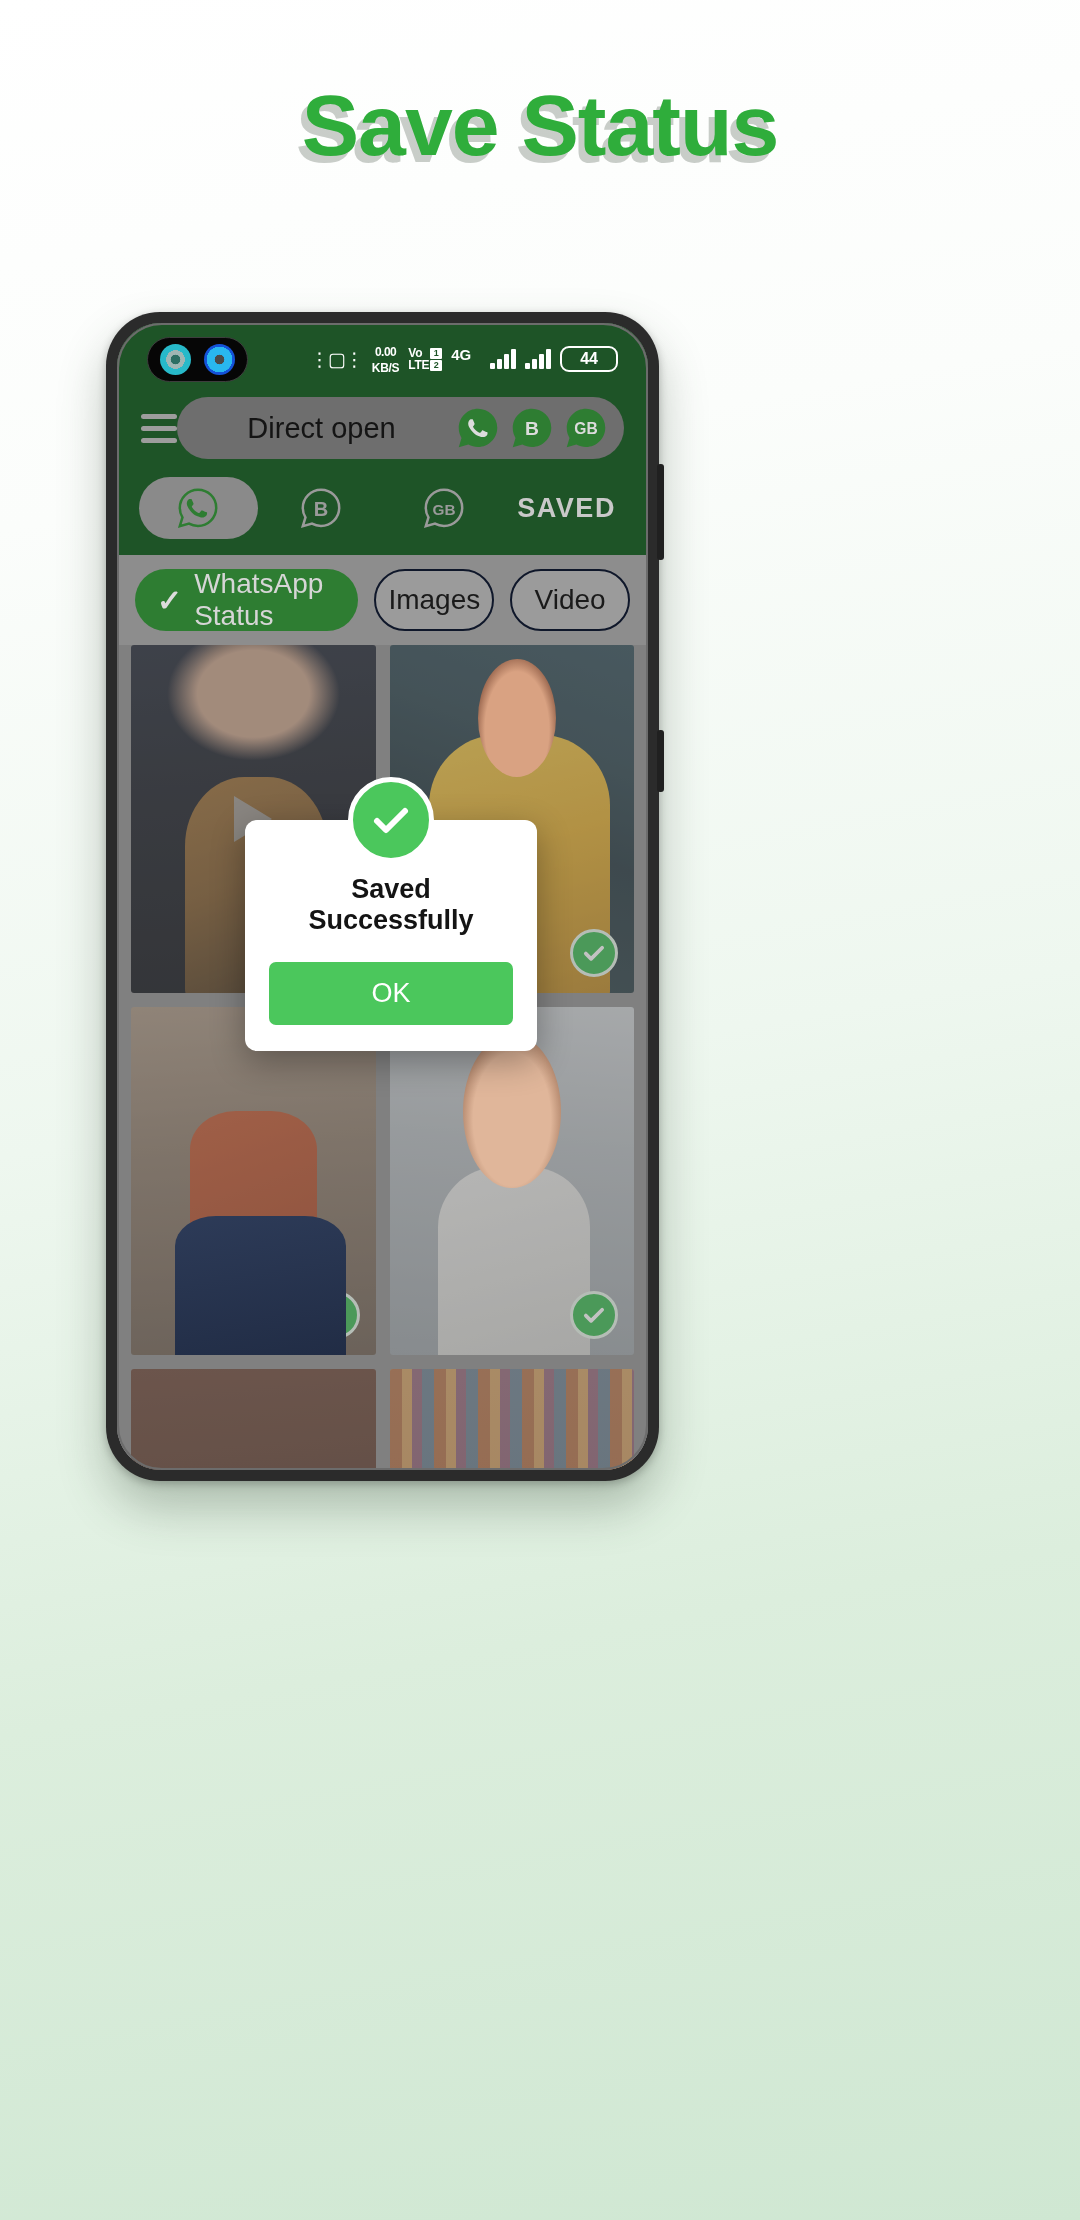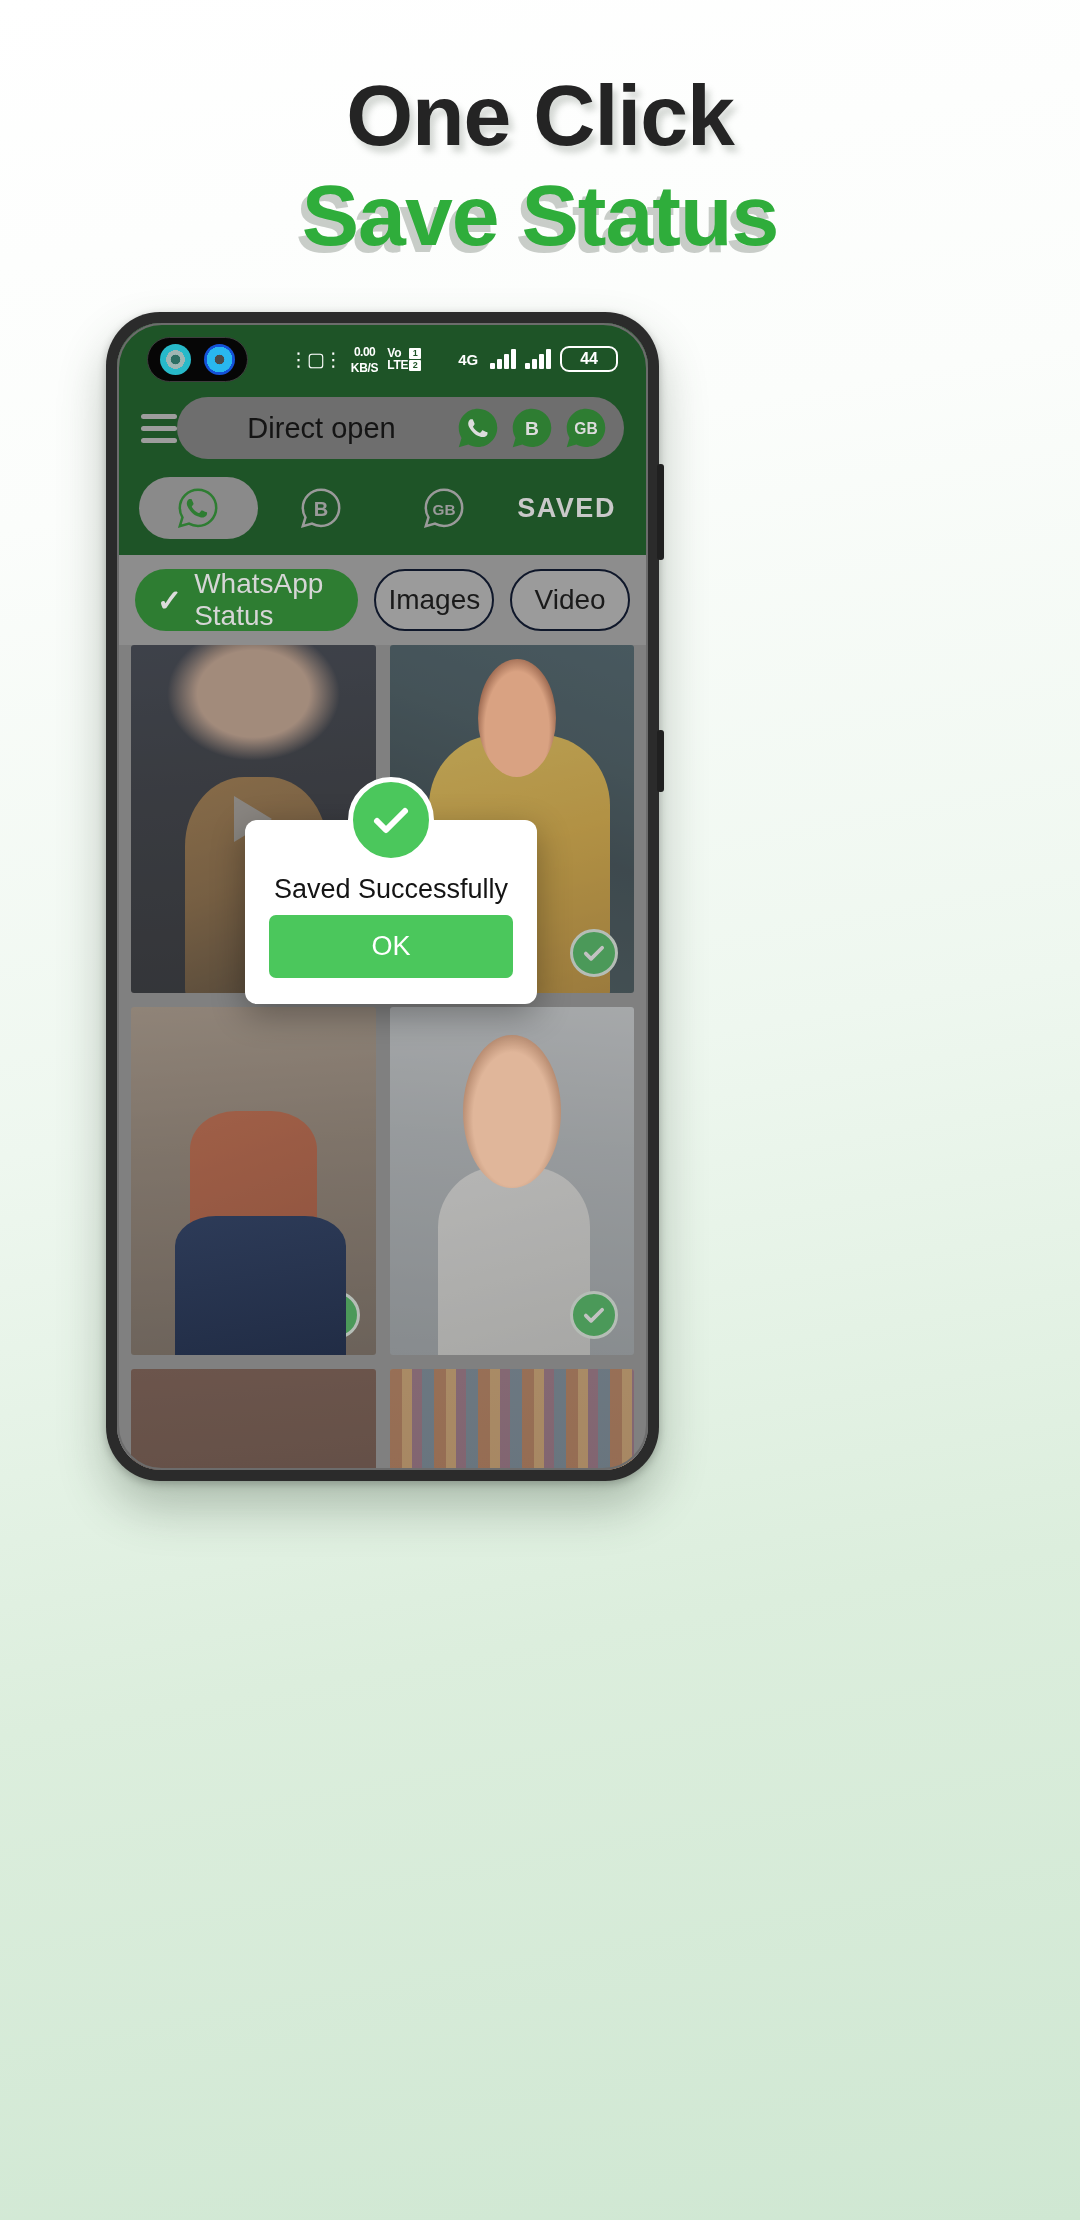--- a/index.html
+++ b/index.html
@@ -93,21 +93,21 @@
   .sb-speed .v { font-size: 12px; font-weight: bold; letter-spacing: -0.5px; }
   .sb-speed .u { font-size: 12px; font-weight: bold; letter-spacing: -0.3px; }
   .sb-volte { display: flex; align-items: center; line-height: 1; }
   .sb-volte .stack { display: flex; flex-direction: column; font-size: 12px; font-weight: bold; letter-spacing: -0.3px; }
   .sb-volte .nums { display: flex; flex-direction: column; margin-left: 1px; gap: 1px; }
   .sb-volte .nums span {
     font-size: 9px; font-weight: bold; background: #fff; color: #1E5427;
     width: 12px; height: 11px; display: flex; align-items: center; justify-content: center;
     border-radius: 1px; line-height: 1;
   }
-  .sb-net { display: flex; align-items: flex-end; gap: 12px; margin-left: 28px; }
+  .sb-net { display: flex; gap: 19px; }
   .sb-net .g { font-size: 15px; font-weight: bold; line-height: 1; position: relative; top: -2px; }
   .bars { display: flex; align-items: flex-end; gap: 2px; height: 20px; }
   .bars i { width: 5px; background: #fff; display: block; border-radius: 1px; }
   .bars i:nth-child(1) { height: 6px; }
   .bars i:nth-child(2) { height: 10px; }
   .bars i:nth-child(3) { height: 15px; }
   .bars i:nth-child(4) { height: 20px; }
   .batt {
     border: 2px solid #fff; border-radius: 9px;
     padding: 1px 18px; font-size: 16px; font-weight: bold; line-height: 1.25;
@@ -236,32 +236,31 @@
     padding: 54px 24px 26px 24px;
     text-align: center;
   }
   .dlg-check {
     position: absolute; left: 50%; top: -43px; transform: translateX(-50%);
     width: 86px; height: 86px; border-radius: 50%;
     background: #4BC75C; border: 5px solid #ffffff;
     display: flex; align-items: center; justify-content: center;
   }
   .dlg-check svg { width: 48px; height: 48px; }
-  .dlg-title { font-size: 27px; font-weight: normal; color: #141414; margin-bottom: 10px; }
+  .dlg-title { font-size: 27px; font-weight: bold; color: #141414; margin-bottom: 26px; }
   .dlg-ok {
     display: block; width: 100%; height: 63px; line-height: 63px;
     background: #4BC75C; color: #ffffff; border: none; border-radius: 7px;
     font-size: 27px; font-family: inherit; cursor: pointer;
   }
 </style>
 </head>
 <body>
 
 <div class="headline-wrap">
-  <div class="headline-1">One Click</div>
   <div class="headline-2">Save Status</div>
 </div>
 
 <div class="phone">
   <div class="btn-power"></div>
   <div class="btn-vol"></div>
 
   <div class="screen">
 
     <div class="statusbar">

